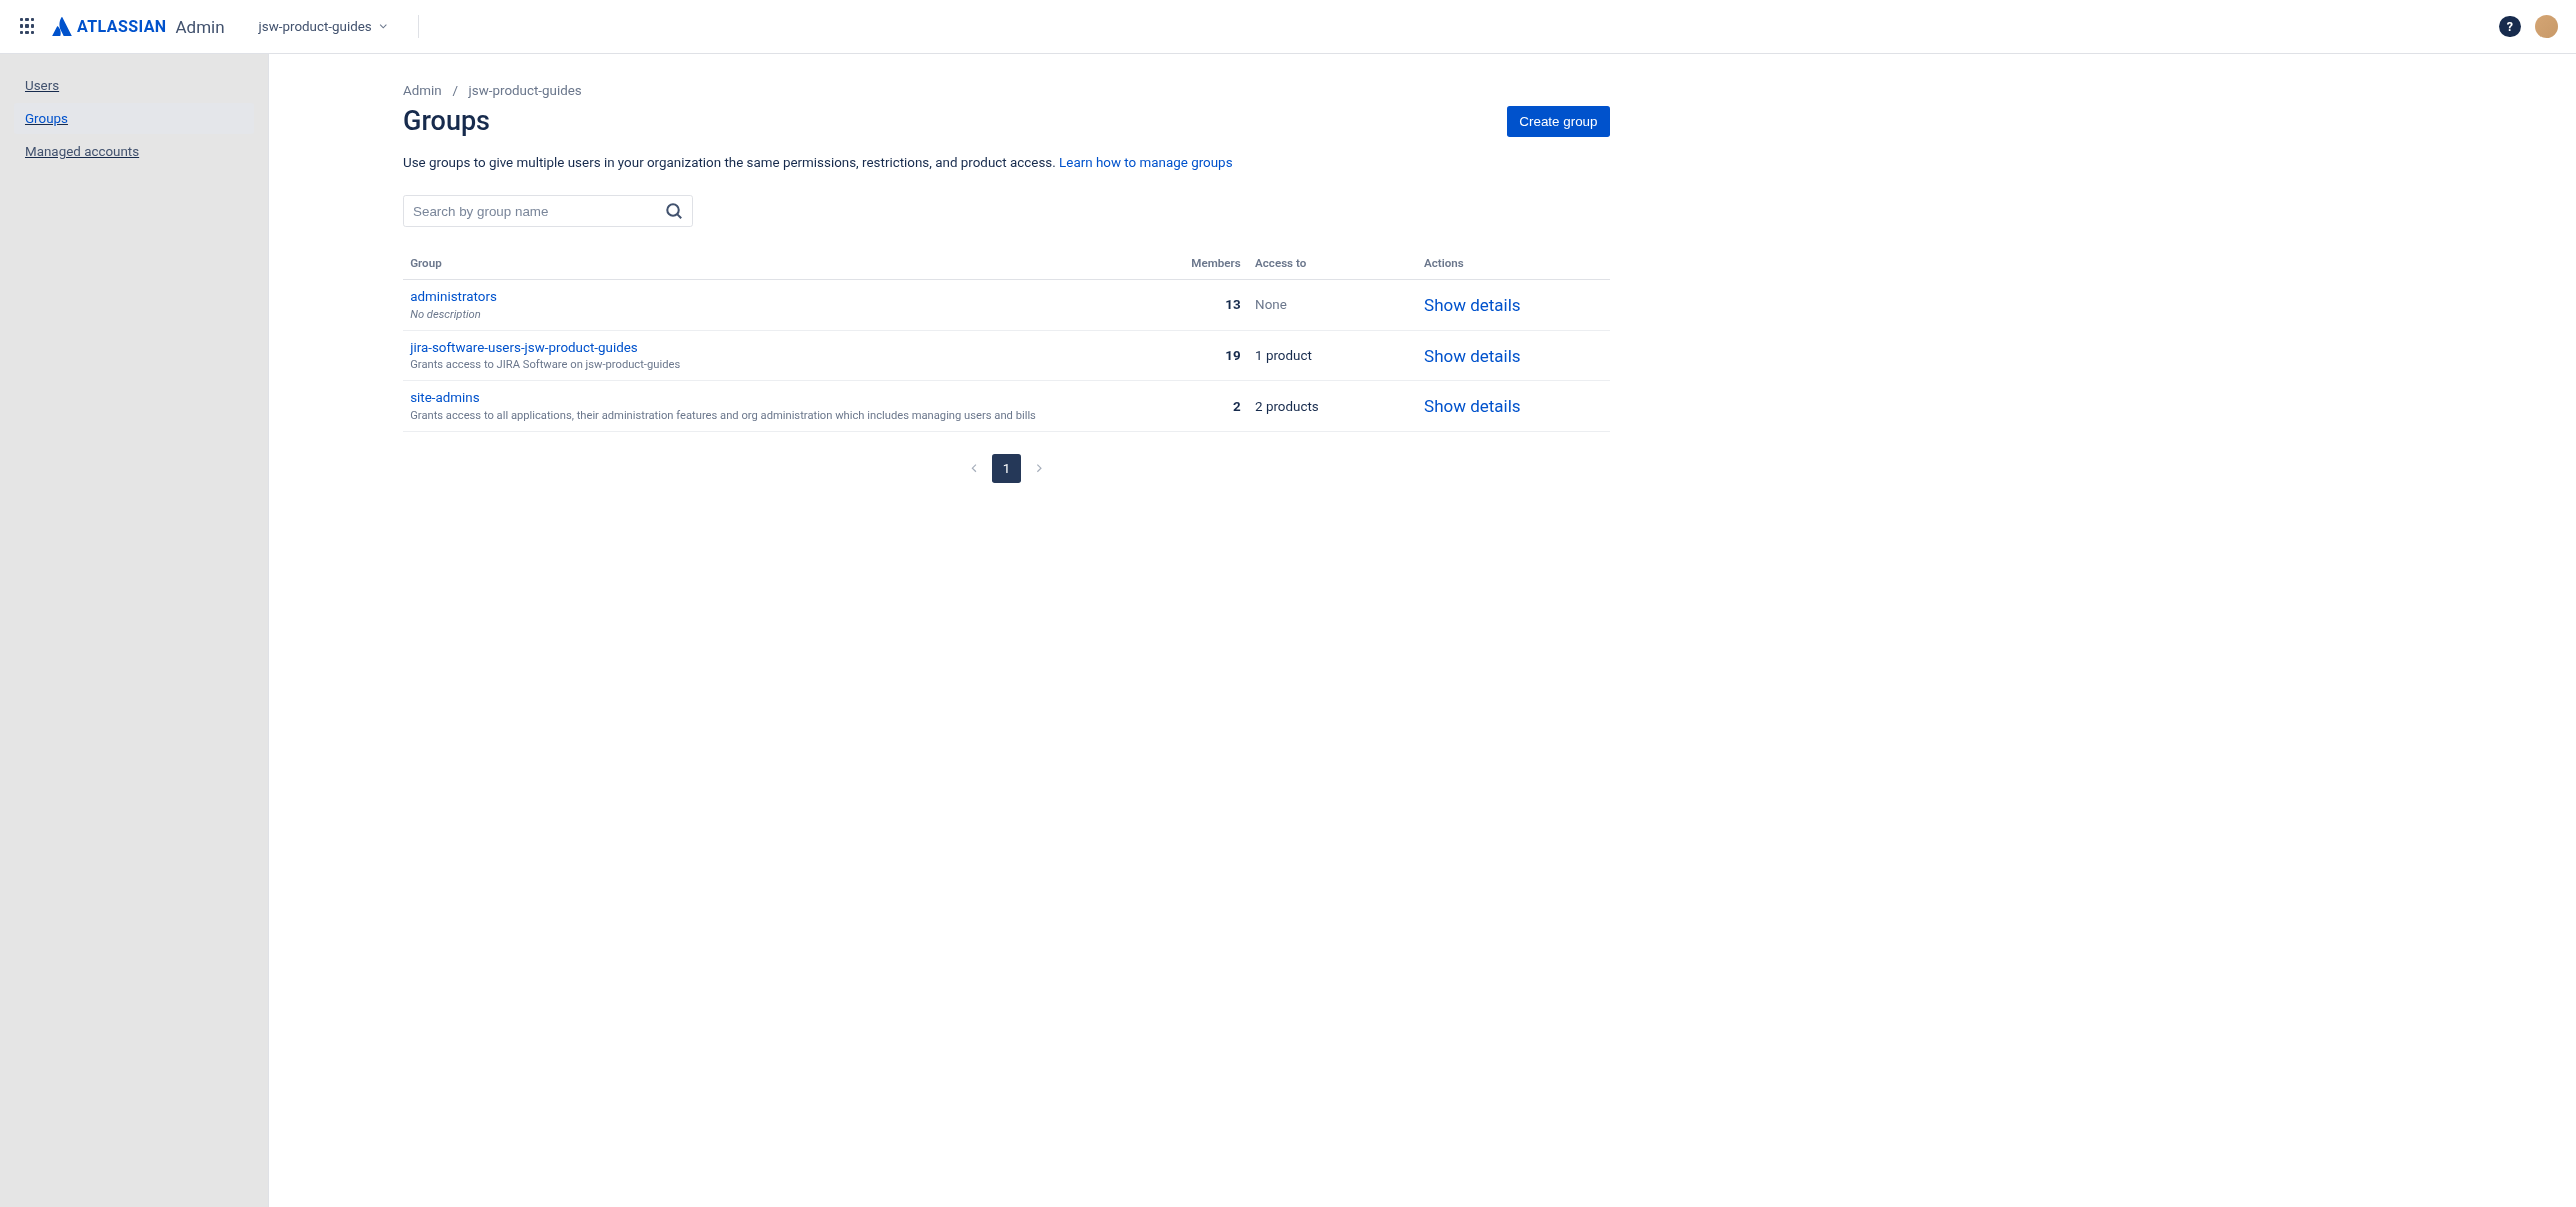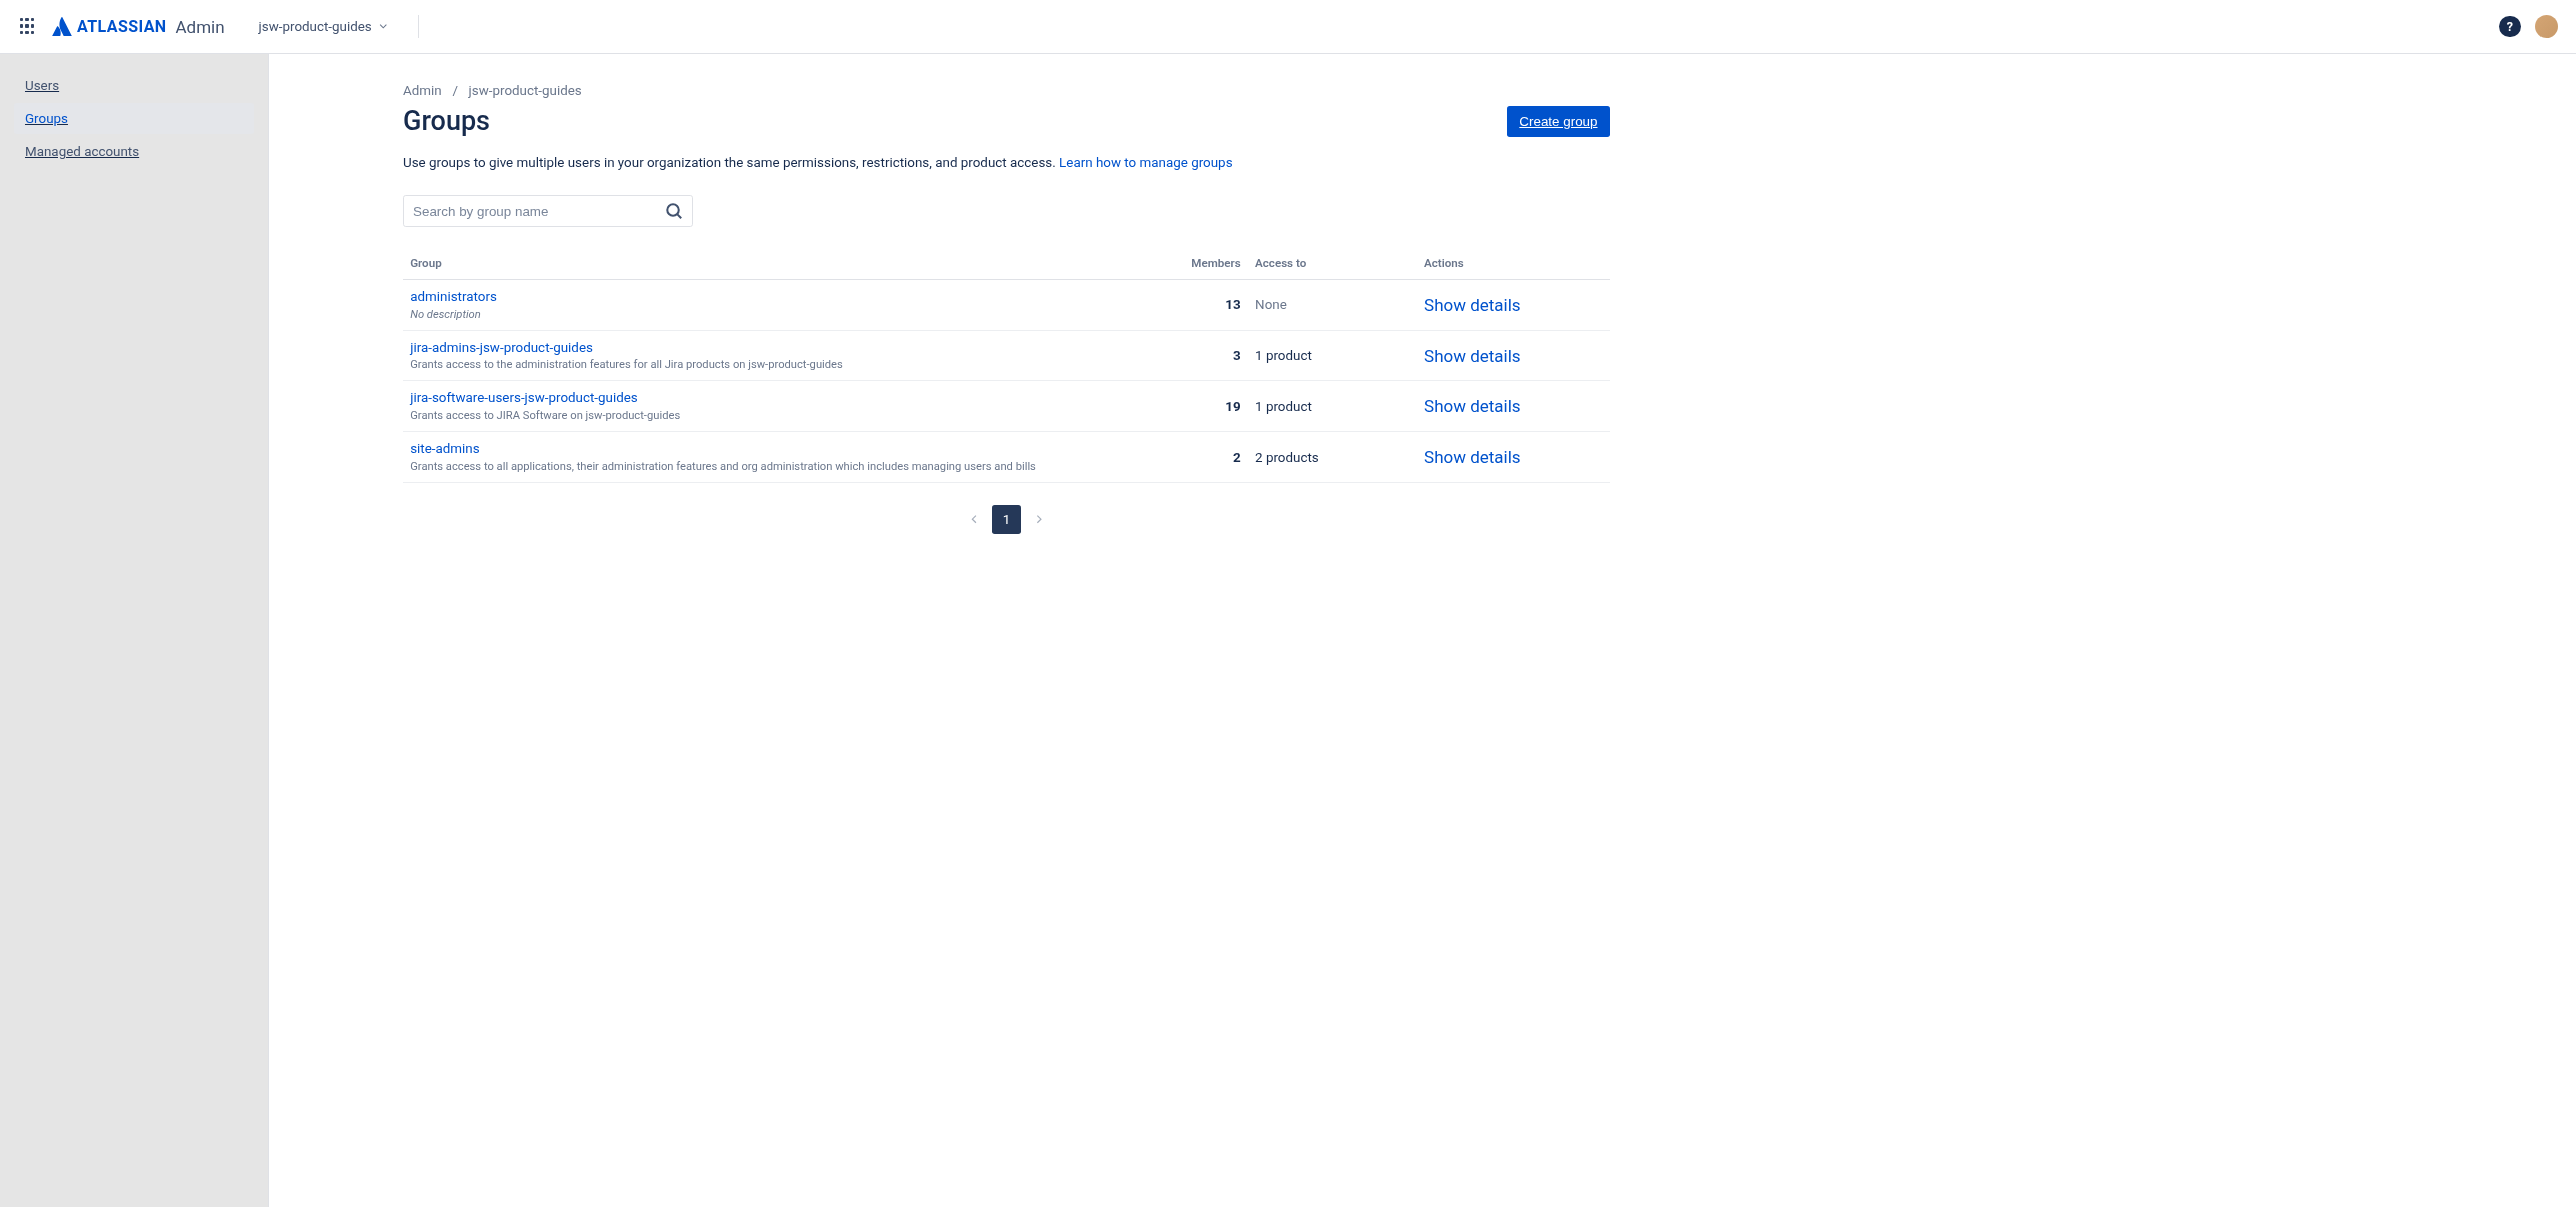--- a/index.html
+++ b/index.html
@@ -36,21 +36,21 @@
   .body { display:flex; height:calc(100vh - 54px);}
   .sidebar { width:269px; background:#e5e5e5; border-right:0.9px solid #dfe1e6; padding:16px 14.3px;text-decoration:underline;}
   .side-item { padding:8px 10.7px; border-radius:2.7px; color:#42526E; cursor:pointer; font-size:13.4px; margin-bottom:1.8px;}
   .side-item.active { background:#e4e6ea; color:#0052CC;}
   .main { flex:1; padding:29px 54px 36px 134px; overflow:auto; max-width:1395px;}
   .breadcrumb { display:flex; gap:10.7px; color:#6B778C; font-size:13.4px; margin-bottom:7.2px;}
   .breadcrumb span { cursor:pointer; }
   .breadcrumb .sep2 { cursor:default; }
   .title-row { display:flex; justify-content:space-between; align-items:center; margin-bottom:18px;}
   .page-title { font-size:27px; font-weight:500; color:#172B4D;}
-  .btn-primary { background:#0052CC; color:#fff; border:none; border-radius:2.7px; padding:8px 12.5px; font-size:13.4px; cursor:pointer;text-decoration:underline;}
+  .btn-primary { background:#0052CC; color:#fff; border:none; border-radius:2.7px; padding:8px 12.5px; font-size:13.4px; cursor:pointer;}
   .desc { font-size:13.4px; color:#172B4D; margin-bottom:25px;}
   .desc a { color:#0052CC; text-decoration:none; cursor:pointer;}
   .search-wrap { position:relative; width:290px; margin-bottom:21.5px;}
   .search-input { width:100%; height:32px; border:1.8px solid #dfe1e6; border-radius:2.7px; padding:0 36px 0 9px; font-size:13.4px; color:#172B4D;}
   .search-input::placeholder { color:#7A869A;}
   .search-icon { position:absolute; right:9px; top:6.3px; color:#42526E; cursor:pointer;}
   
   table { width:100%; border-collapse:collapse;}
   th { text-align:left; font-size:11.6px; font-weight:600; color:#6B778C; padding:7.2px 7.2px 9px; border-bottom:1.8px solid #dfe1e6;}
   th.members { text-align:right;}
@@ -142,26 +142,20 @@
         </tr>
       </thead>
       <tbody id="tbody">
           <tr>
             <td><span class="group-name">administrators</span><br><span class="group-desc italic">No description</span></td>
             <td class="members">13</td>
             <td><span class="access-none">None</span></td>
             <td><span class="action-link">Show details</span></td>
           </tr>
           <tr>
-            <td><span class="group-name">jira-admins-jsw-product-guides</span><br><span class="group-desc">Grants access to the administration features for all Jira products on jsw-product-guides</span></td>
-            <td class="members">3</td>
-            <td><span class="access-val">1 product</span></td>
-            <td><span class="action-link">Show details</span></td>
-          </tr>
-          <tr>
             <td><span class="group-name">jira-software-users-jsw-product-guides</span><br><span class="group-desc">Grants access to JIRA Software on jsw-product-guides</span></td>
             <td class="members">19</td>
             <td><span class="access-val">1 product</span></td>
             <td><span class="action-link">Show details</span></td>
           </tr>
           <tr>
             <td><span class="group-name">site-admins</span><br><span class="group-desc">Grants access to all applications, their administration features and org administration which includes managing users and bills</span></td>
             <td class="members">2</td>
             <td><span class="access-val">2 products</span></td>
             <td><span class="action-link">Show details</span></td>

